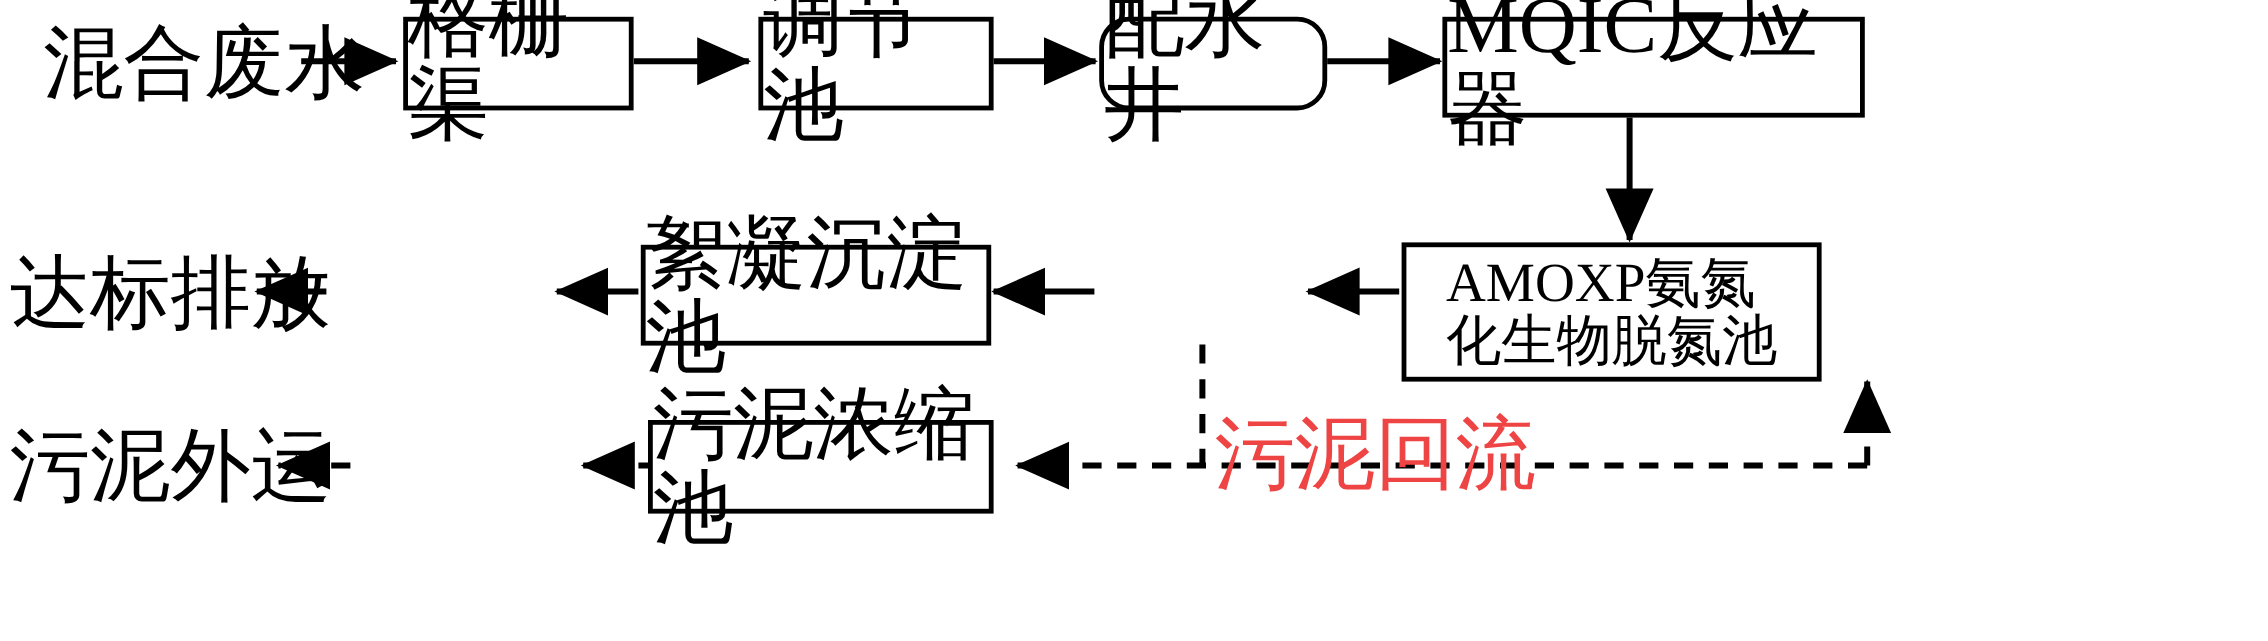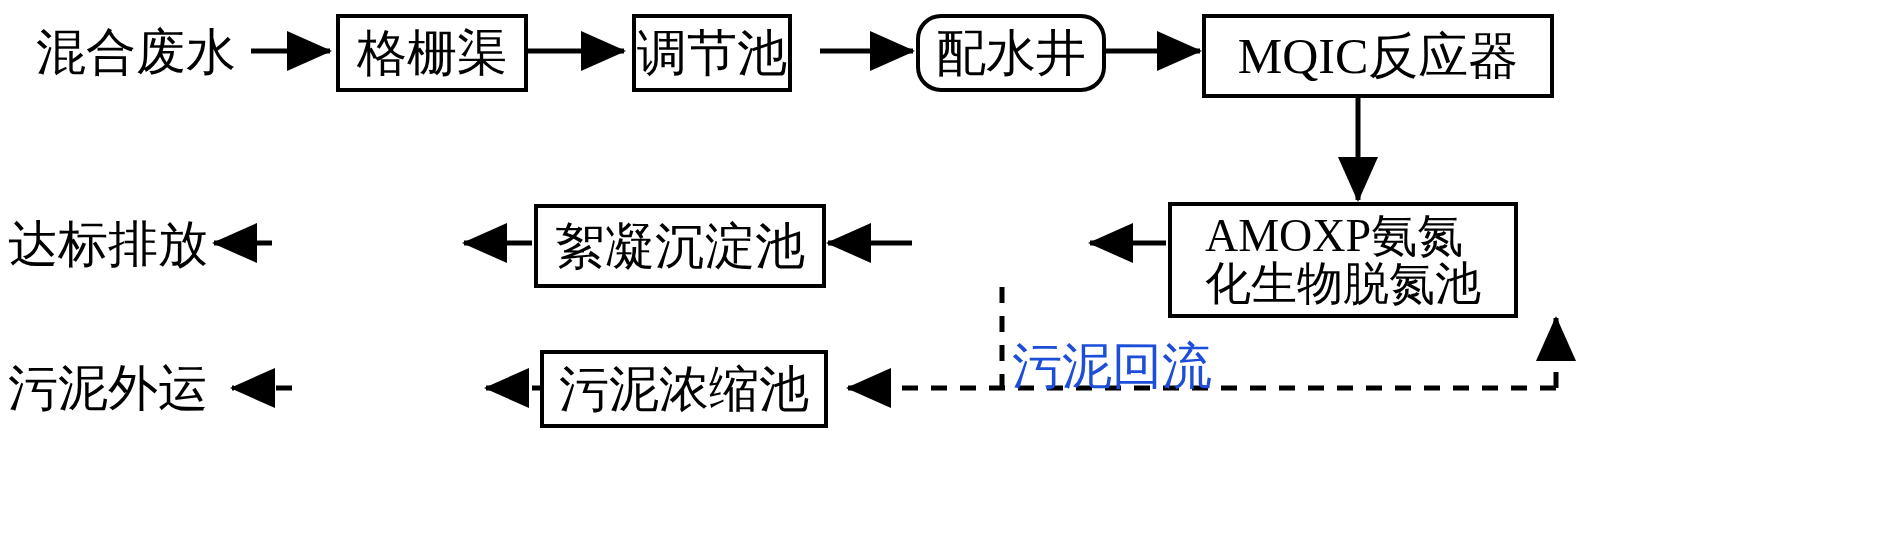--- a/index.html
+++ b/index.html
@@ -20,26 +20,26 @@
   .plain{
     position:absolute;
     color:#000;
     display:flex;
     align-items:center;
     justify-content:flex-start;
     white-space:nowrap;
   }
   .lbl{
     position:absolute;
-    color:#1d4ed8;
+    color:#ef4444;
     white-space:nowrap;
   }
   svg.wires{position:absolute;left:0;top:0;width:1890px;height:534px;overflow:visible;}
   .f46{font-size:46px;}
-  .f50{font-size:50px;}
+  .f50{font-size:67px;}
 </style>
 </head>
 <body>
 
 <div id="stage">
 
   <svg class="wires" viewBox="0 0 1890 534">
     <defs>
       <marker id="ah" markerWidth="10" markerHeight="10" refX="8.6" refY="4" orient="auto" markerUnits="strokeWidth">
         <path d="M0,0 L9,4 L0,8 z" fill="#000"></path>
@@ -65,21 +65,21 @@
     <line x1="1556" y1="388" x2="1556" y2="318" stroke="#000" stroke-width="5" stroke-dasharray="16,13" marker-end="url(#ah)"></line>
 
     <line x1="548" y1="388" x2="486" y2="388" stroke="#000" stroke-width="5" stroke-dasharray="16,13" marker-end="url(#ah)"></line>
     <line x1="292" y1="388" x2="232" y2="388" stroke="#000" stroke-width="5" stroke-dasharray="16,13" marker-end="url(#ah)"></line>
   </svg>
 
   <div class="plain f50" style="left:36px;top:26px;width:215px;height:52px;">混合废水</div>
 
   <div class="box f50" style="left:336px;top:14px;width:192px;height:78px;">格栅渠</div>
 
-  <div class="box f50" style="left:632px;top:14px;width:160px;height:78px;">调节池</div>
+  <div class="box f50" style="left:632px;top:14px;width:196px;height:78px;">调节池</div>
 
   <div class="box f50" style="left:916px;top:14px;width:190px;height:78px;border-radius:25px;">配水井</div>
 
   <div class="box f50" style="left:1202px;top:14px;width:352px;height:84px;">MQIC反应器</div>
 
   <div class="box f46" style="left:1168px;top:202px;width:350px;height:116px;padding:2px 0;">AMOXP氨氮
 化生物脱氮池</div>
 
 
   <div class="box f50" style="left:534px;top:204px;width:292px;height:84px;">絮凝沉淀池</div>

